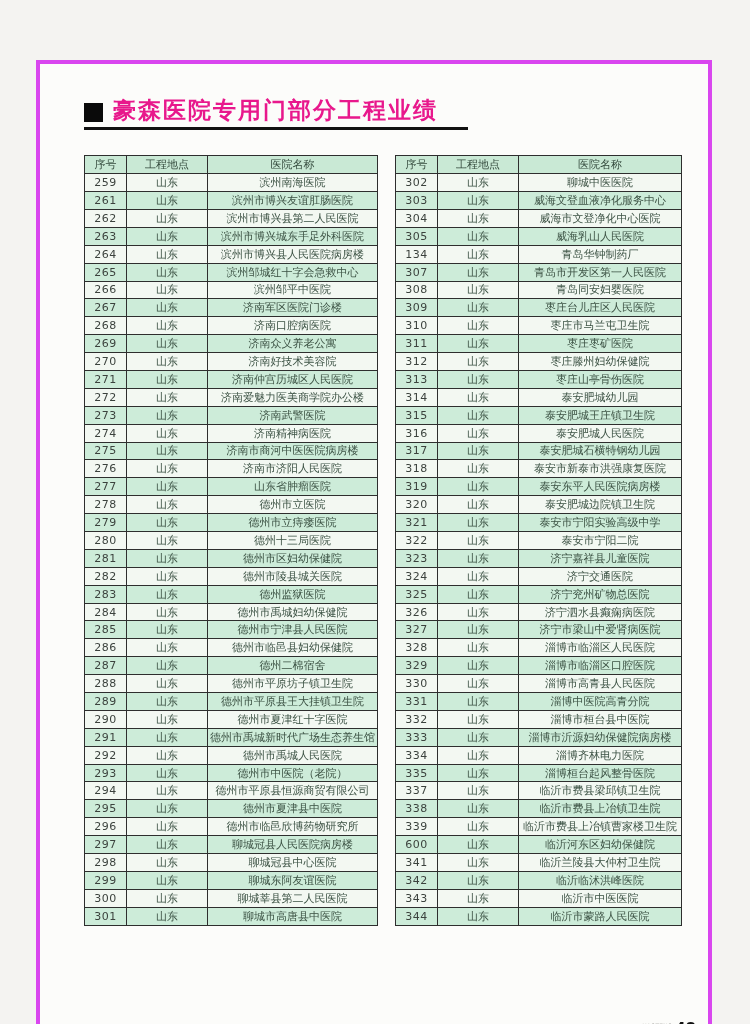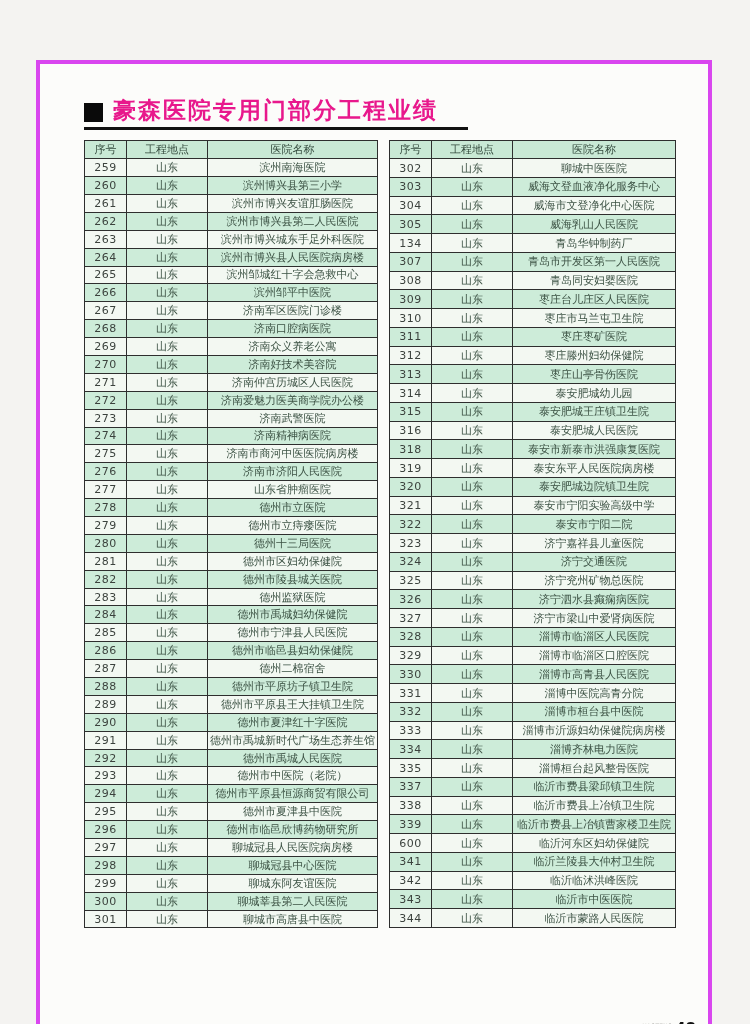--- a/index.html
+++ b/index.html
@@ -49,22 +49,22 @@
   .page-title {
     color: #e8188c;
     font-size: 23px;
     font-weight: bold;
     letter-spacing: 2px;
     line-height: 1.1;
     white-space: nowrap;
   }
   .tables-wrap {
     display: flex;
-    gap: 11px;
-    margin: 10px 0 0 44px;
+    gap: 17px;
+    margin: 25px 0 0 44px;
   }
   table.proj {
     border-collapse: collapse;
     table-layout: fixed;
     font-size: 11px;
     color: #3c5244;
   }
   table.proj th, table.proj td {
     border: 1px solid #2e2e2e;
     height: 16.9px;
@@ -127,25 +127,20 @@
                 <th class="col-name">医院名称</th>
               </tr>
             </thead>
             <tbody>
               <tr>
                 <td class="col-no num">259</td>
                 <td class="col-loc">山东</td>
                 <td class="col-name">滨州南海医院</td>
               </tr>
               <tr>
-                <td class="col-no num">260</td>
-                <td class="col-loc">山东</td>
-                <td class="col-name">滨州博兴县第三小学</td>
-              </tr>
-              <tr>
                 <td class="col-no num">261</td>
                 <td class="col-loc">山东</td>
                 <td class="col-name">滨州市博兴友谊肛肠医院</td>
               </tr>
               <tr>
                 <td class="col-no num">262</td>
                 <td class="col-loc">山东</td>
                 <td class="col-name">滨州市博兴县第二人民医院</td>
               </tr>
               <tr>
@@ -421,20 +416,25 @@
               </tr>
               <tr>
                 <td class="col-no num">315</td>
                 <td class="col-loc">山东</td>
                 <td class="col-name">泰安肥城王庄镇卫生院</td>
               </tr>
               <tr>
                 <td class="col-no num">316</td>
                 <td class="col-loc">山东</td>
                 <td class="col-name">泰安肥城人民医院</td>
+              </tr>
+              <tr>
+                <td class="col-no num">317</td>
+                <td class="col-loc">山东</td>
+                <td class="col-name">泰安肥城石横特钢幼儿园</td>
               </tr>
               <tr>
                 <td class="col-no num">318</td>
                 <td class="col-loc">山东</td>
                 <td class="col-name">泰安市新泰市洪强康复医院</td>
               </tr>
               <tr>
                 <td class="col-no num">319</td>
                 <td class="col-loc">山东</td>
                 <td class="col-name">泰安东平人民医院病房楼</td>

